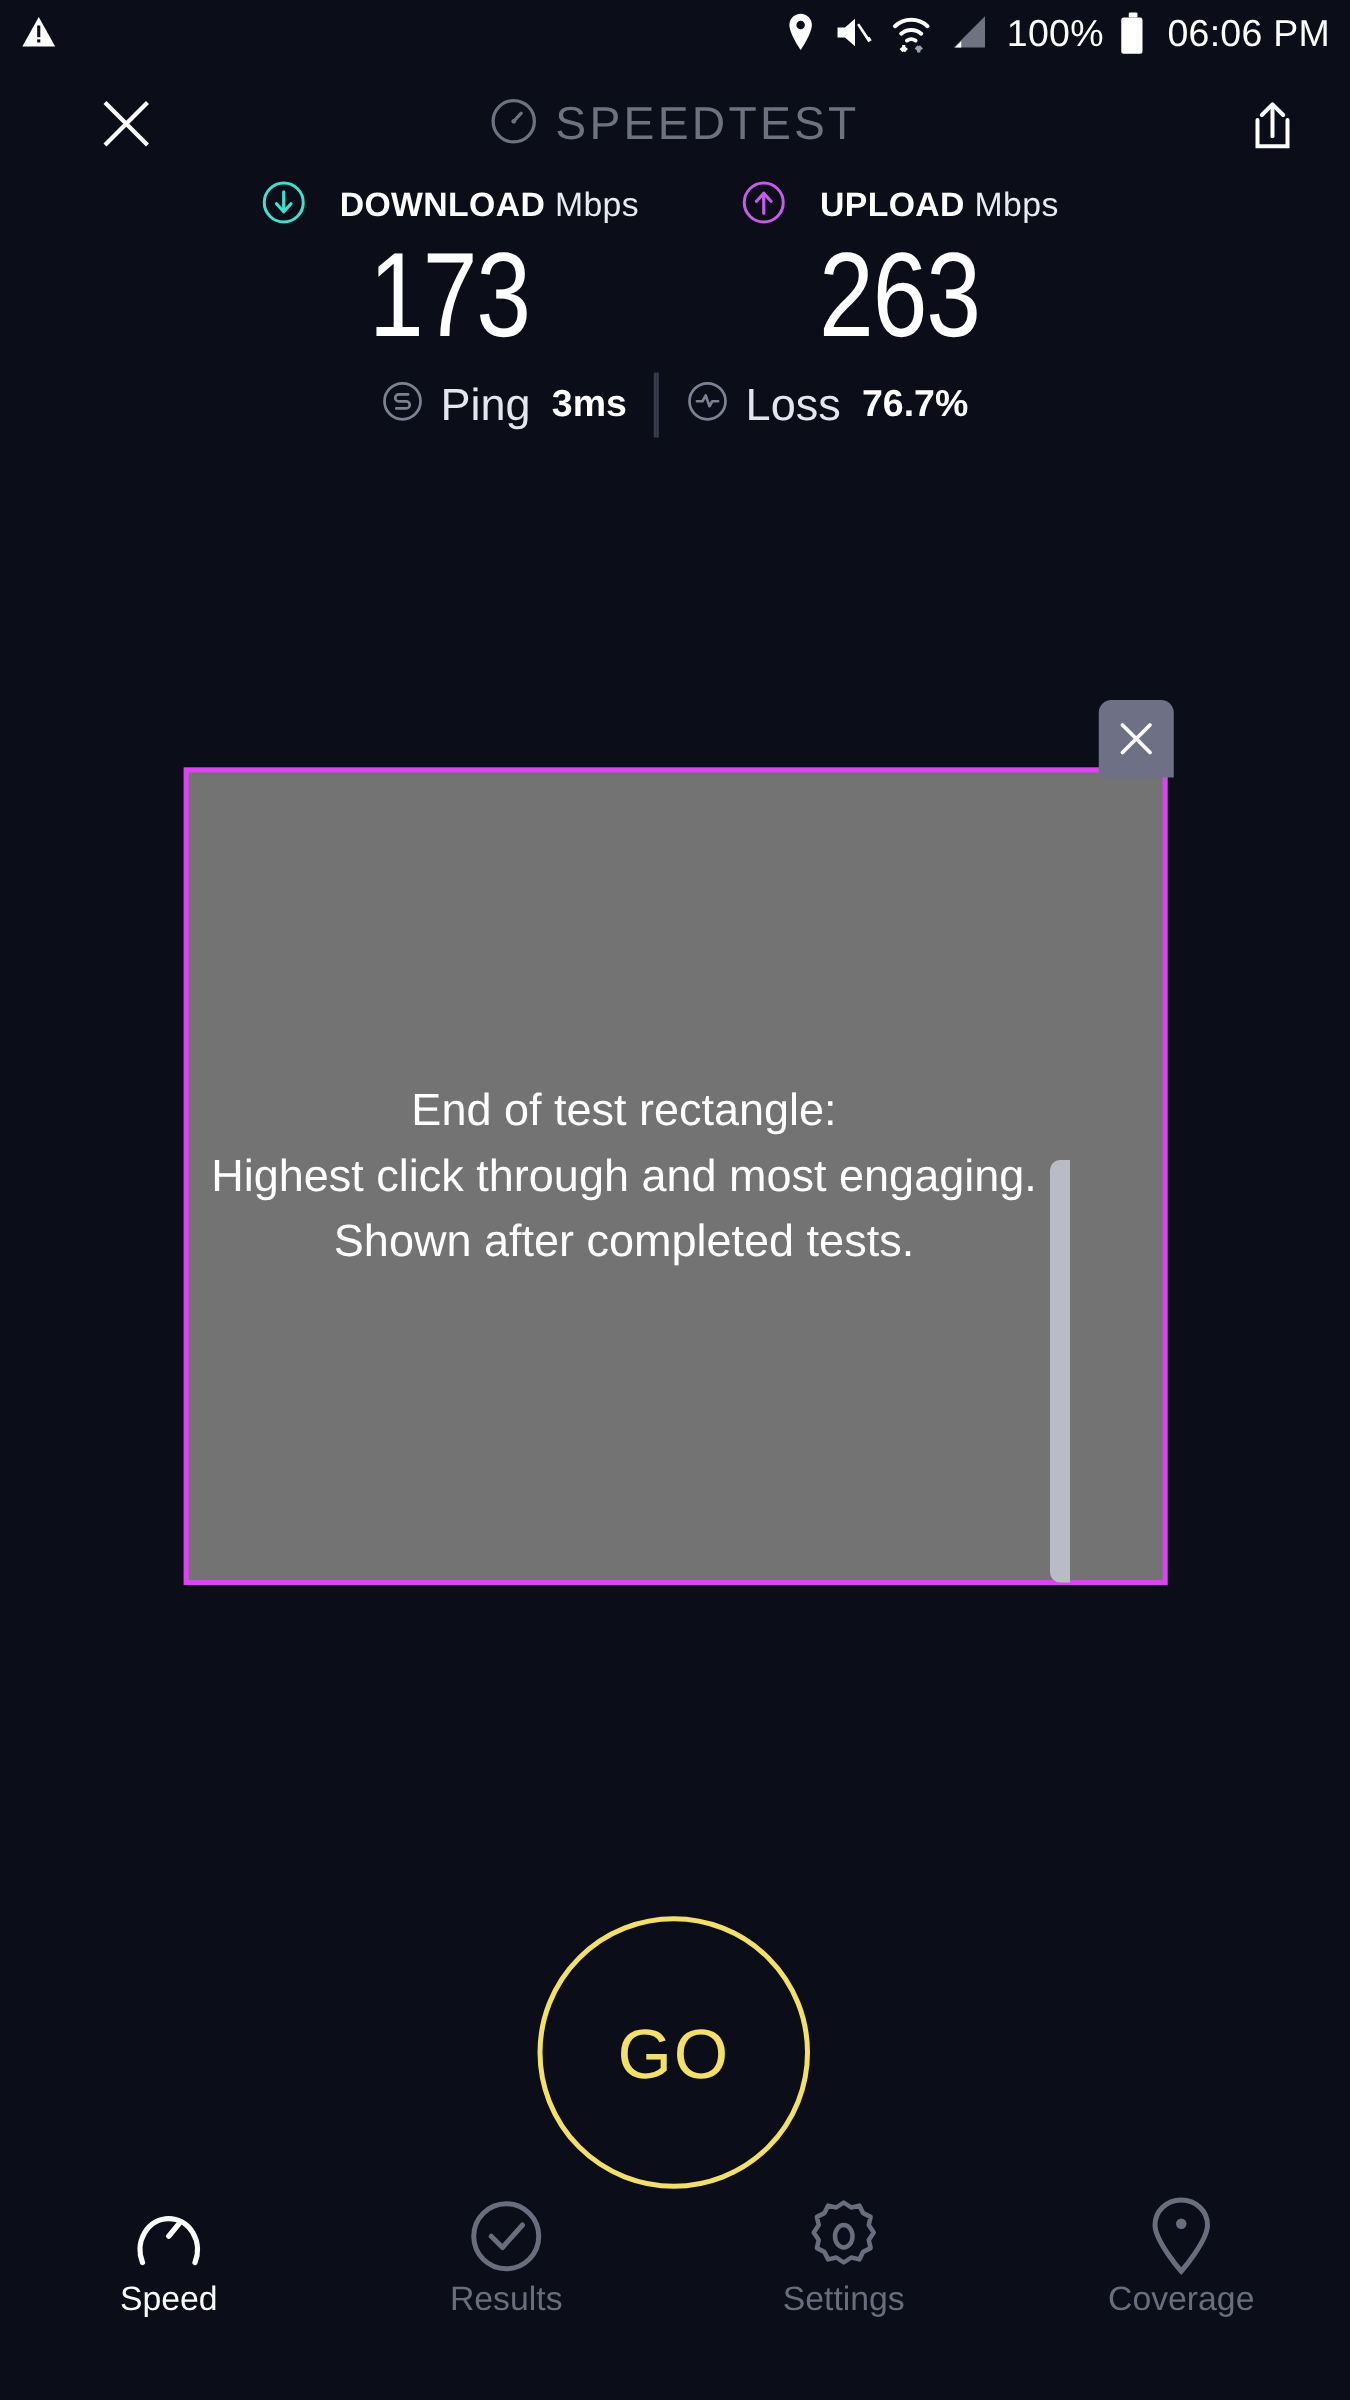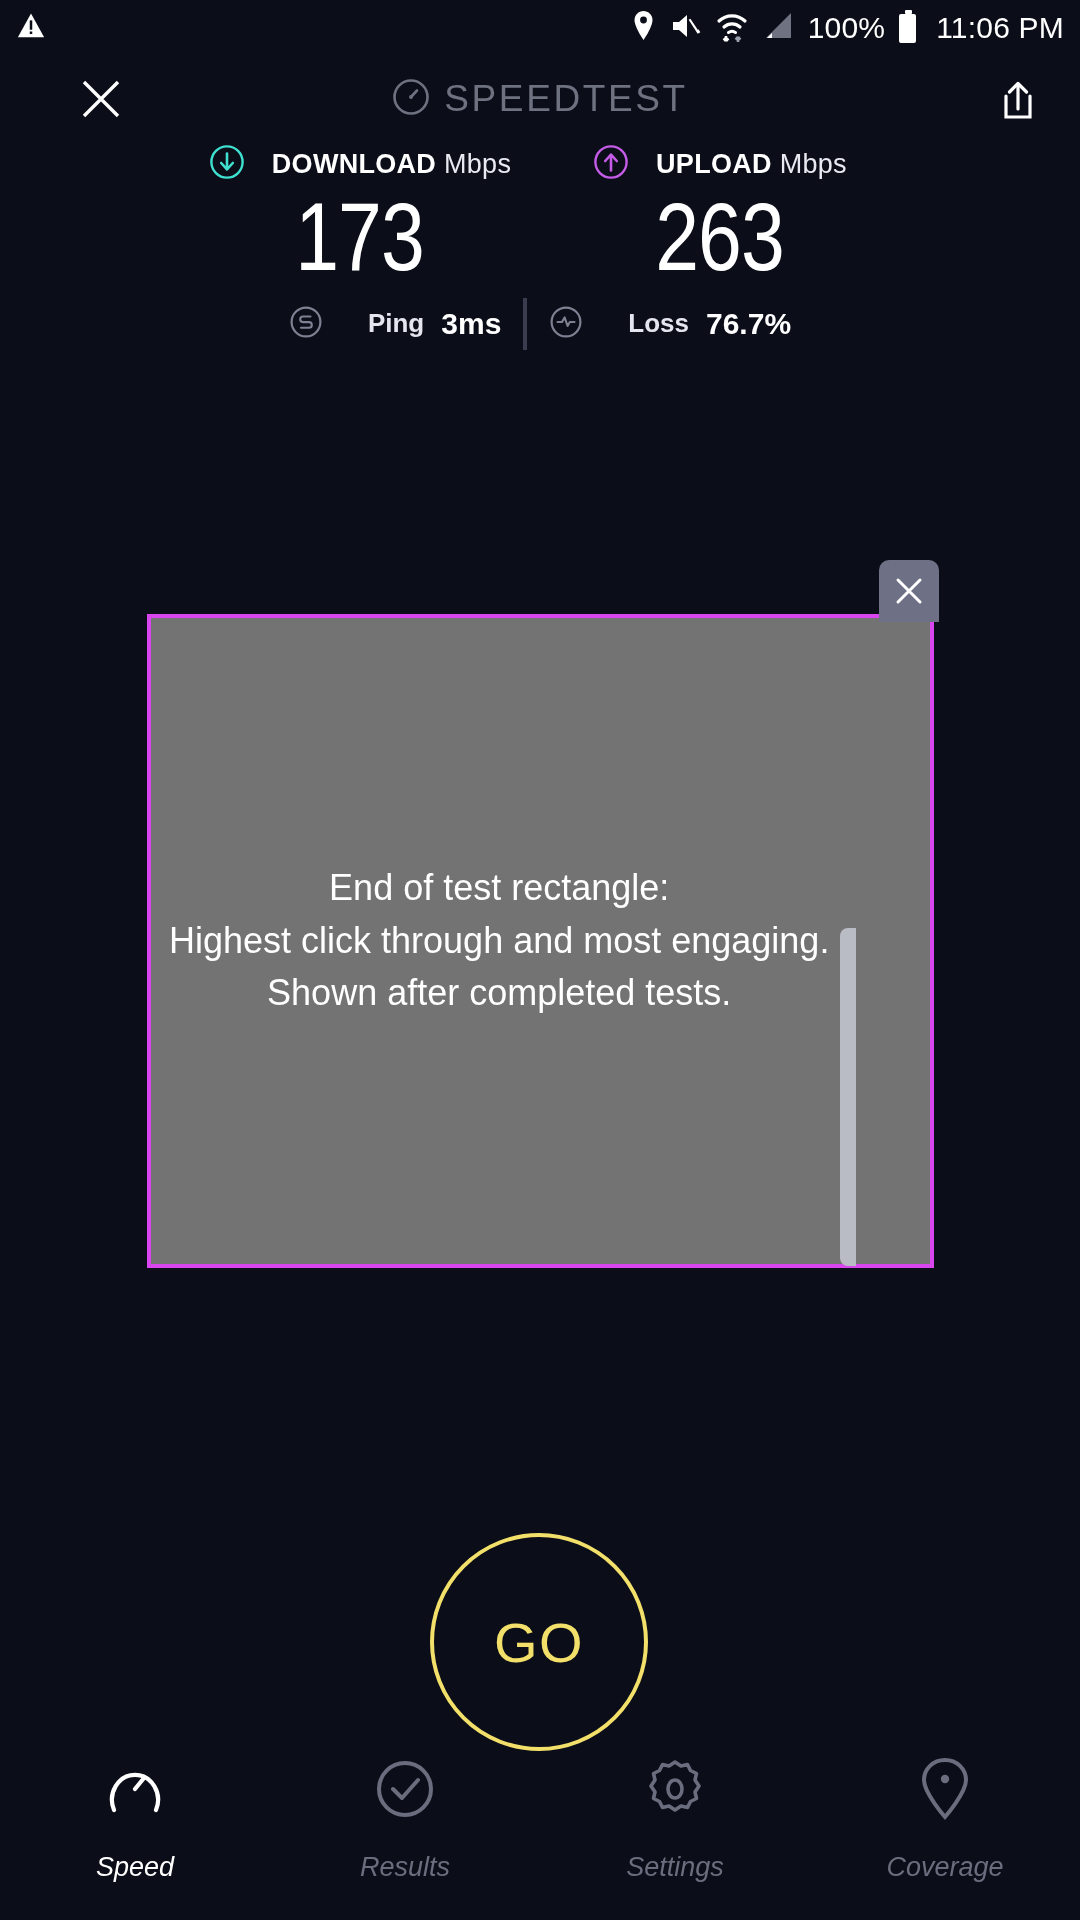--- a/index.html
+++ b/index.html
@@ -103,21 +103,21 @@
   
   .pjl-row {
     margin-top:10px;
     display:flex; align-items:center; justify-content:center;
   }
   .pjl-item {
     display:flex; align-items:center; gap:13px;
     padding:0 22px;
   }
   .pjl-name {
-    font-size:26px; font-weight:700; color:#e4e5ee;margin-left:32px;
+    font-size:36px; font-weight:400; color:#e4e5ee;
   }
   .pjl-val {
     font-size:30px; font-weight:700; color:#ffffff;
     margin-left:4px;
   }
   .pjl-div {
     width:2px; height:52px; background:#3a3d4d;
   }
 
   
@@ -176,23 +176,22 @@
   
   .bottomnav {
     position:absolute; left:0; bottom:0;
     width:1080px; height:180px;
     display:flex; align-items:flex-start;
     padding-top:18px;
   }
   .nav-item {
     flex:1;
     display:flex; flex-direction:column;
-    align-items:center; gap:32px;
+    align-items:center; gap:4px;
     cursor:pointer;
-    font-style:italic;
   }
   .nav-label {
     font-size:27px; font-weight:400; color:#6a6d7d;
   }
   .nav-item.active .nav-label { color:#ffffff; }
   .nav-icon { height:62px; display:flex; align-items:center; }
 </style>
 </head>
 <body>
 
@@ -232,21 +231,21 @@
         </svg>
       </span>
       <span>
         <svg width="32" height="30" viewBox="0 0 32 30">
           <path d="M29 2 L29 27 L4 27 Z" fill="#6f7280"></path>
           <path d="M10 22 L10 27 L5 27 Z" fill="#ffffff"></path>
         </svg>
       </span>
       <span class="sb-battery-pct">100%</span>
       <span class="batt-icon"></span>
-      <span class="sb-time">11:06 PM</span>
+      <span class="sb-time">06:06 PM</span>
     </div>
   </div>
 
   <div class="appbar">
     <div class="close-btn">
       <svg width="44" height="44" viewBox="0 0 44 44">
         <path d="M5 5 L39 39 M39 5 L5 39" stroke="#ffffff" stroke-width="3.4" fill="none"></path>
       </svg>
     </div>
     <div class="brand">

